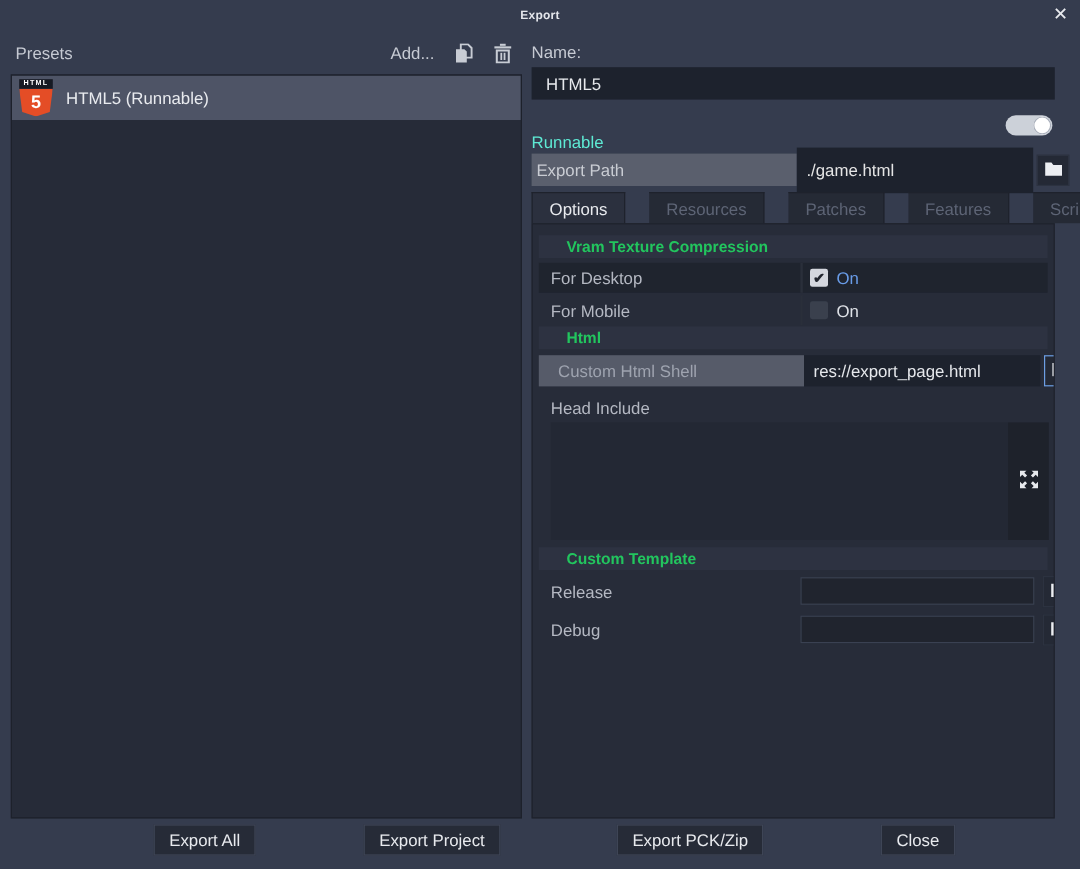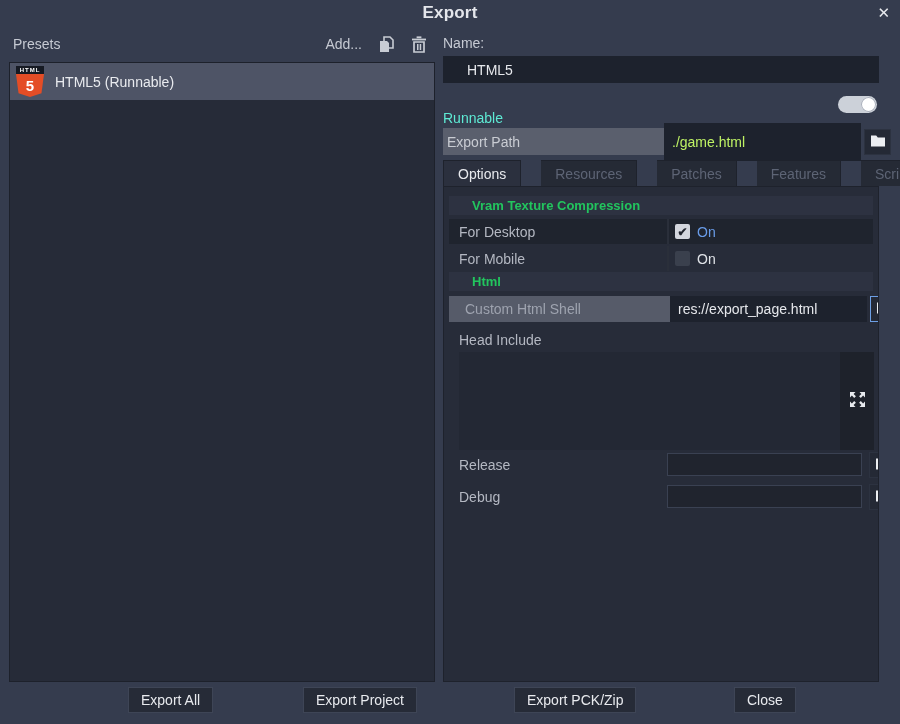--- a/index.html
+++ b/index.html
@@ -7,48 +7,48 @@
   body {
     font-family: "Liberation Sans", sans-serif;
     background:#353c4e;
     color:#cfd3dc;
     font-size:14px;
     position:relative;
     overflow:hidden;
   }
   
   .titlebar { height:26px; position:relative; display:flex; align-items:center; justify-content:center; }
-  .title { font-weight:bold; font-size:17px; color:#e4e6eb; letter-spacing:.2px; }
+  .title { font-weight:bold; font-size:10px; color:#e4e6eb; letter-spacing:.2px; }
   .close-x { position:absolute; right:10px; top:3px; font-size:15px; color:#e8eaee; cursor:pointer; line-height:20px; }
   
   .main { display:flex; padding:0 9px; gap:8px; height:656px; }
   .left-col { width:426px; display:flex; flex-direction:column; }
   .right-col { width:436px; display:flex; flex-direction:column; }
   
   .presets-header { height:36px; display:flex; align-items:center; padding:0 4px; }
   .presets-title { flex:1; color:#c6cad3; }
   .add-link { color:#c6cad3; margin-right:16px; cursor:pointer; }
   .tool-icon { width:17px; height:17px; margin-left:0; margin-right:15px; display:flex; align-items:center; justify-content:center; cursor:pointer; }
   .tool-icon:last-child { margin-right:4px; }
   .tool-icon svg { display:block; }
   .preset-list { flex:1; background:#262b38; border:1px solid #1d212b; overflow:hidden; }
   .preset-item { height:37px; background:#4e5466; display:flex; align-items:center; gap:11px; padding-left:6px; color:#e9ebef; cursor:pointer; }
   .h5-badge { width:28px; display:flex; flex-direction:column; align-items:center; }
   .h5-top { width:28px; background:#161a23; color:#fff; font-size:6px; font-weight:bold; text-align:center; letter-spacing:1px; padding:1px 0; }
   .h5-shield { width:28px; height:23px; background:#e44d26; clip-path:polygon(0 0,100% 0,91% 84%,50% 100%,9% 84%); display:flex; align-items:center; justify-content:center; color:#fff; font-weight:bold; font-size:15px; }
   
   .name-label { margin-top:9px; height:21px; color:#c6cad3; }
-  .text-field { width:100%; height:27px; background:#1d222d; border:none; outline:none; color:#e6e8ec; font-family:"Liberation Sans",sans-serif; font-size:14px; padding:0 24px; }
+  .text-field { width:100%; height:27px; background:#1d222d; border:none; outline:none; color:#e6e8ec; font-family:"Liberation Sans",sans-serif; font-size:14px; padding:0 12px; }
   .runnable-row { margin-top:9px; height:24px; display:flex; align-items:center; }
   .runnable-label { flex:1; color:#5eead4; cursor:pointer;margin-top:27px; }
   .toggle { width:39px; height:17px; background:#ccd1d9; border-radius:9px; position:relative; cursor:pointer; margin-right:2px; }
   .toggle-knob { position:absolute; right:1px; top:1px; width:15px; height:15px; border-radius:50%; background:#ffffff; box-shadow:0 0 0 1px #aab0bc inset; }
   .path-row { margin-top:12px; height:27px; display:flex; align-items:center; }
   .path-label { flex:0 0 221px; height:27px; background:#5a5f6d; color:#c9ccd3; display:flex; align-items:center; padding-left:4px; }
-  .path-value { flex:1; height:38px; background:#1d222d; border:none; outline:none; color:#bef264; font-family:"Liberation Sans",sans-serif; font-size:14px; padding:0 8px; }
+  .path-value { flex:1; height:38px; background:#1d222d; border:none; outline:none; color:#e5e5e5; font-family:"Liberation Sans",sans-serif; font-size:14px; padding:0 8px; }
   .folder-btn { width:27px; height:26px; margin-left:3px; background:#242935; border:1px solid #2c3240; display:flex; align-items:center; justify-content:center; cursor:pointer; flex:0 0 27px; }
   .folder-btn.focused { border:1px solid #6d9fe4; }
   
   .tabs { margin-top:5px; display:flex; height:26px;gap:20px; }
   .tab { padding:0 14px; display:flex; align-items:center; background:#252a35; border:1px solid #1e222c; border-bottom:none; color:#5d6475; cursor:pointer; }
   .tab + .tab { border-left:none; }
   .tab.active { background:#2b303e; color:#e8eaee; }
   
   .options-panel { flex:1; background:#272c39; border:1px solid #1e222c; border-top:1px solid #1e222c; display:flex; flex-direction:column; padding-top:9px; overflow:hidden; }
   .section-header { height:19px; margin:0 5px 3px 5px; background:#2d3241; color:#22c55e; font-weight:bold; font-size:13px; display:flex; align-items:center; padding-left:23px; }
@@ -204,20 +204,21 @@
                 <path d="M0 5.5V0h5.5L3.6 1.9 5.9 4.2 4.2 5.9 1.9 3.6z" fill="#e8eaee"></path>
                 <path d="M9.5 0H15v5.5L13.1 3.6 10.8 5.9 9.1 4.2 11.4 1.9z" fill="#e8eaee"></path>
                 <path d="M0 9.5L1.9 11.4 4.2 9.1 5.9 10.8 3.6 13.1 5.5 15H0z" fill="#e8eaee"></path>
                 <path d="M15 9.5V15H9.5l1.9-1.9-2.3-2.3 1.7-1.7 2.3 2.3z" fill="#e8eaee"></path>
               </svg>
             </span>
           </span>
         </span>
       </div>
 
+      <div class="section-header" style="margin-top:6px">Custom Template</div>
 
       <div class="tmpl-row">
         <span class="prop-label">Release</span>
         <input class="tmpl-input" type="text" value="" style="">
         <span class="tmpl-gap"></span>
         <span class="folder-btn">
           <span>
             <svg width="16" height="13" viewBox="0 0 16 13">
               <path d="M1 1.5h5.2l1.6 2H15v9H1z" fill="#eceef2"></path>
             </svg>

